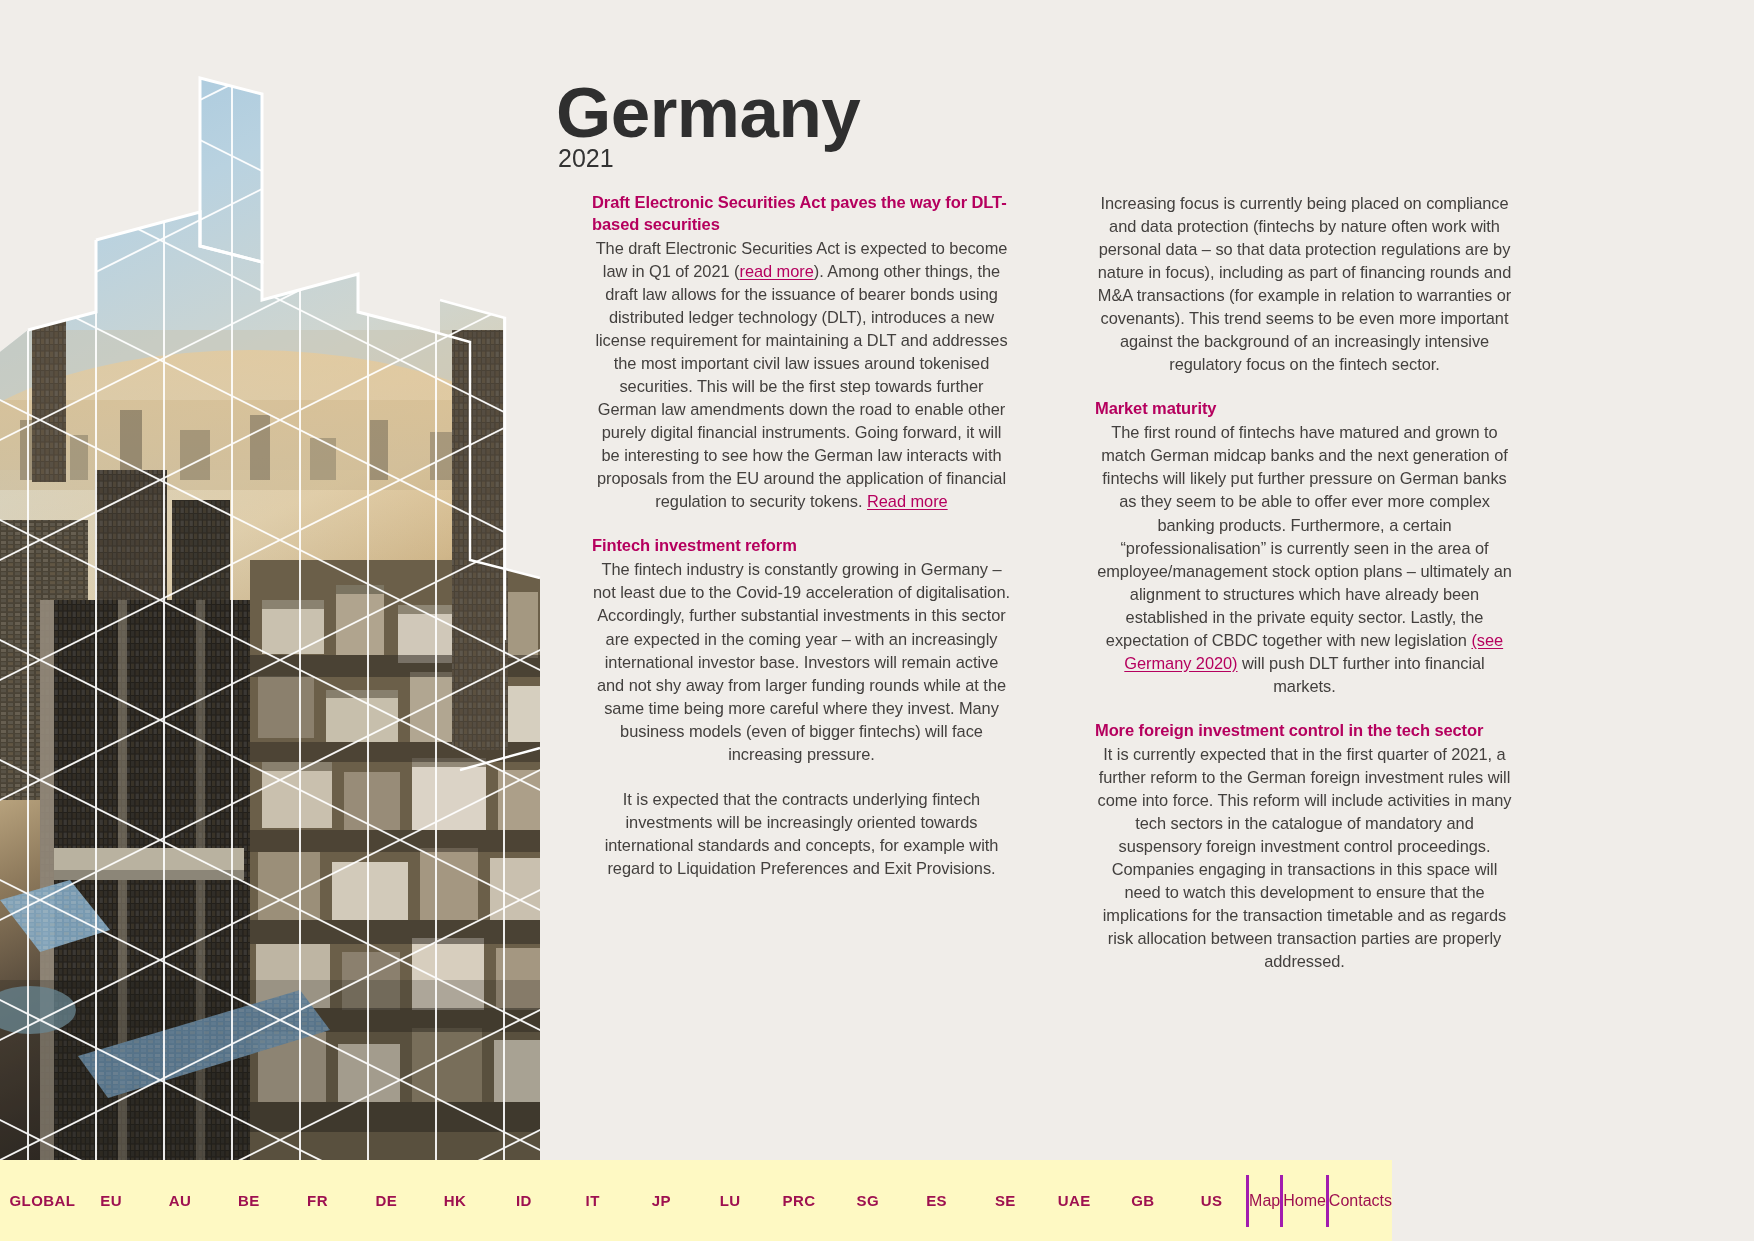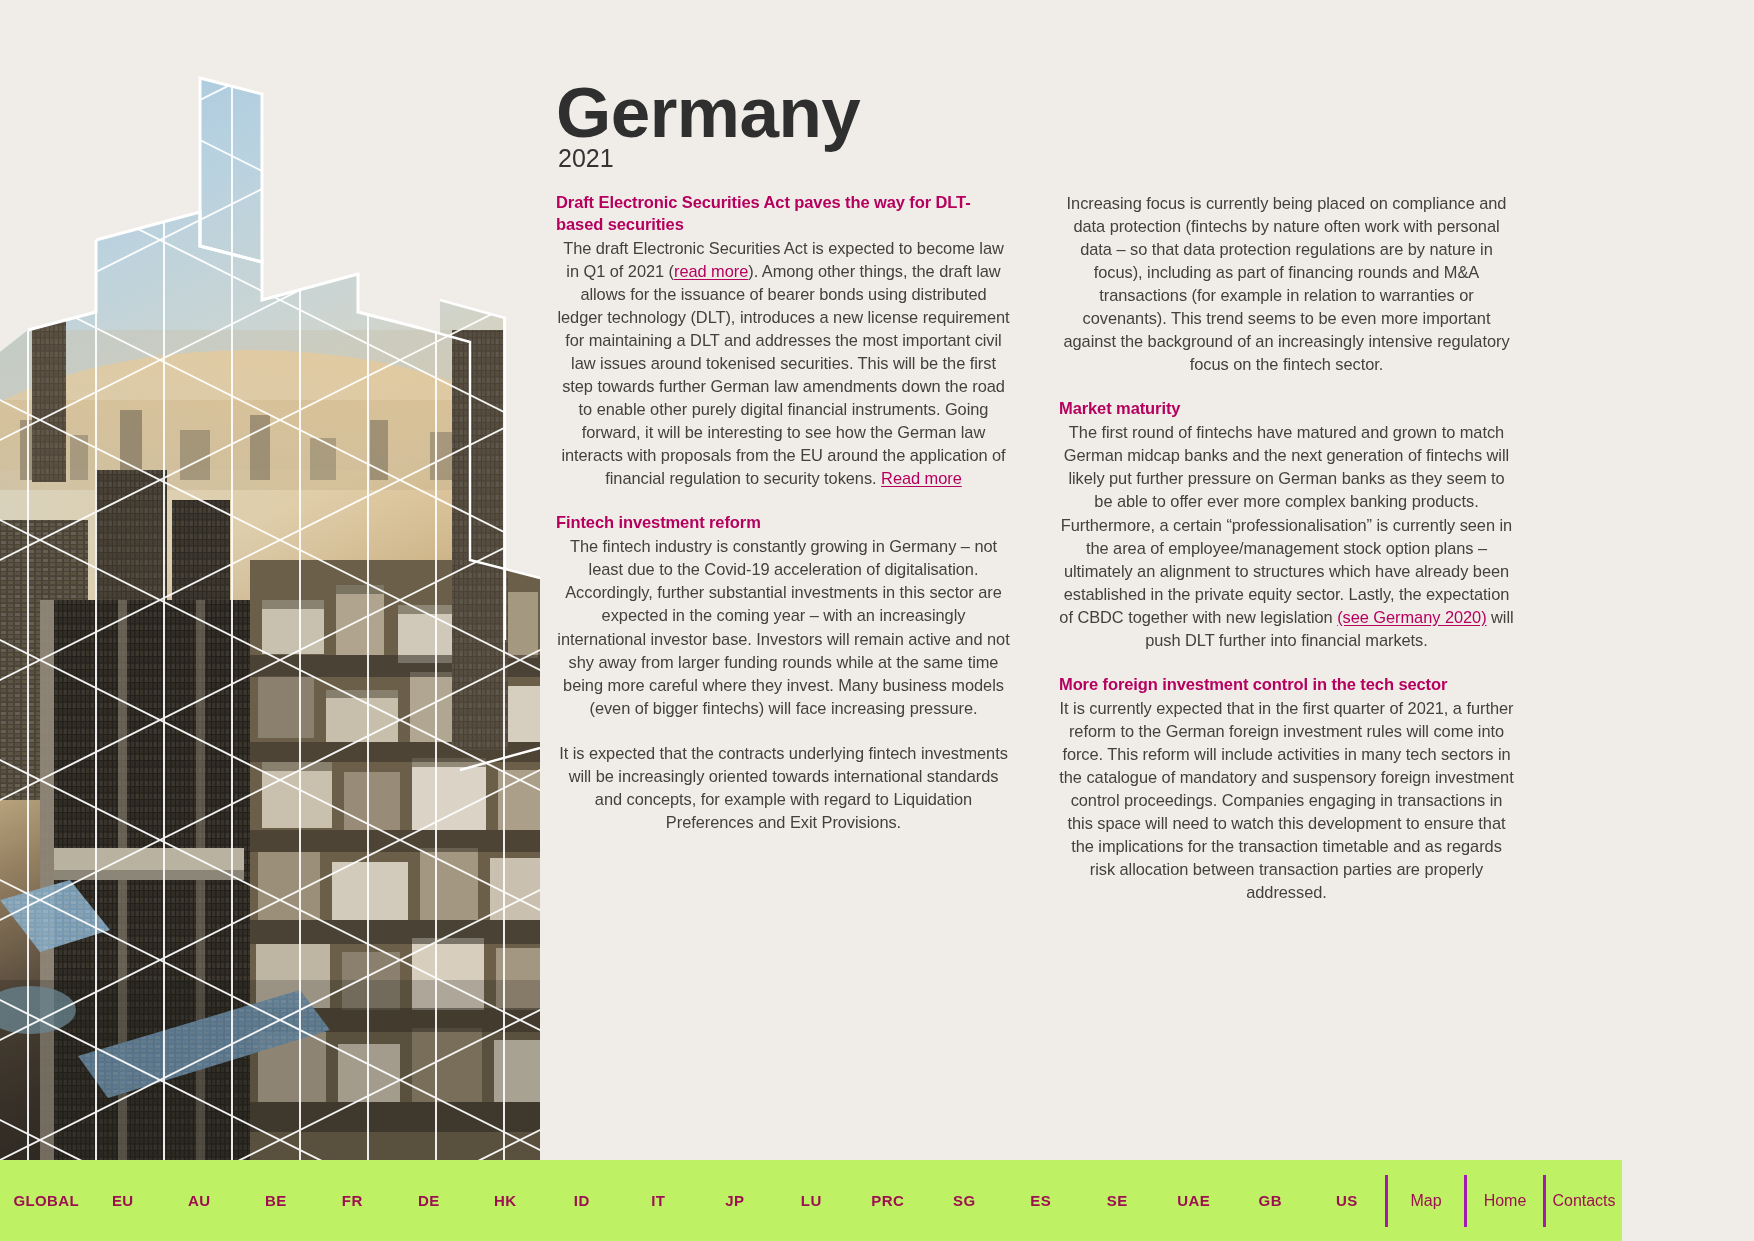--- a/index.html
+++ b/index.html
@@ -65,21 +65,21 @@
     left: 0;
     top: 192px;
     width: 1198px;
     display: flex;
     gap: 26px;
   }
 
   .col { width: 455px; }
   .col.col-right { margin-left: 22px; }
 
-  .section { margin-bottom: 22px; }
+  .section { margin-bottom: 22px; margin-left: 36px; }
   .section:last-child { margin-bottom: 0; }
 
   .sec-heading {
     font-size: 16.5px;
     font-weight: bold;
     color: #B5005E;
     line-height: 1.33;
     margin-bottom: 1px;
     letter-spacing: -0.1px;
   }
@@ -97,23 +97,23 @@
     text-decoration: underline;
     text-underline-offset: 2px;
     cursor: pointer;
   }
 
   
   .bottom-nav {
     position: absolute;
     left: 0;
     bottom: 0;
-    width: 1622px;
+    width: 1392px;
     height: 81px;
-    background: #bef264;
+    background: #fef9c3;
     display: flex;
     align-items: center;
   }
 
   .nav-countries {
     display: flex;
     align-items: center;
     width: 1385px;
     padding-left: 8px;
   }

